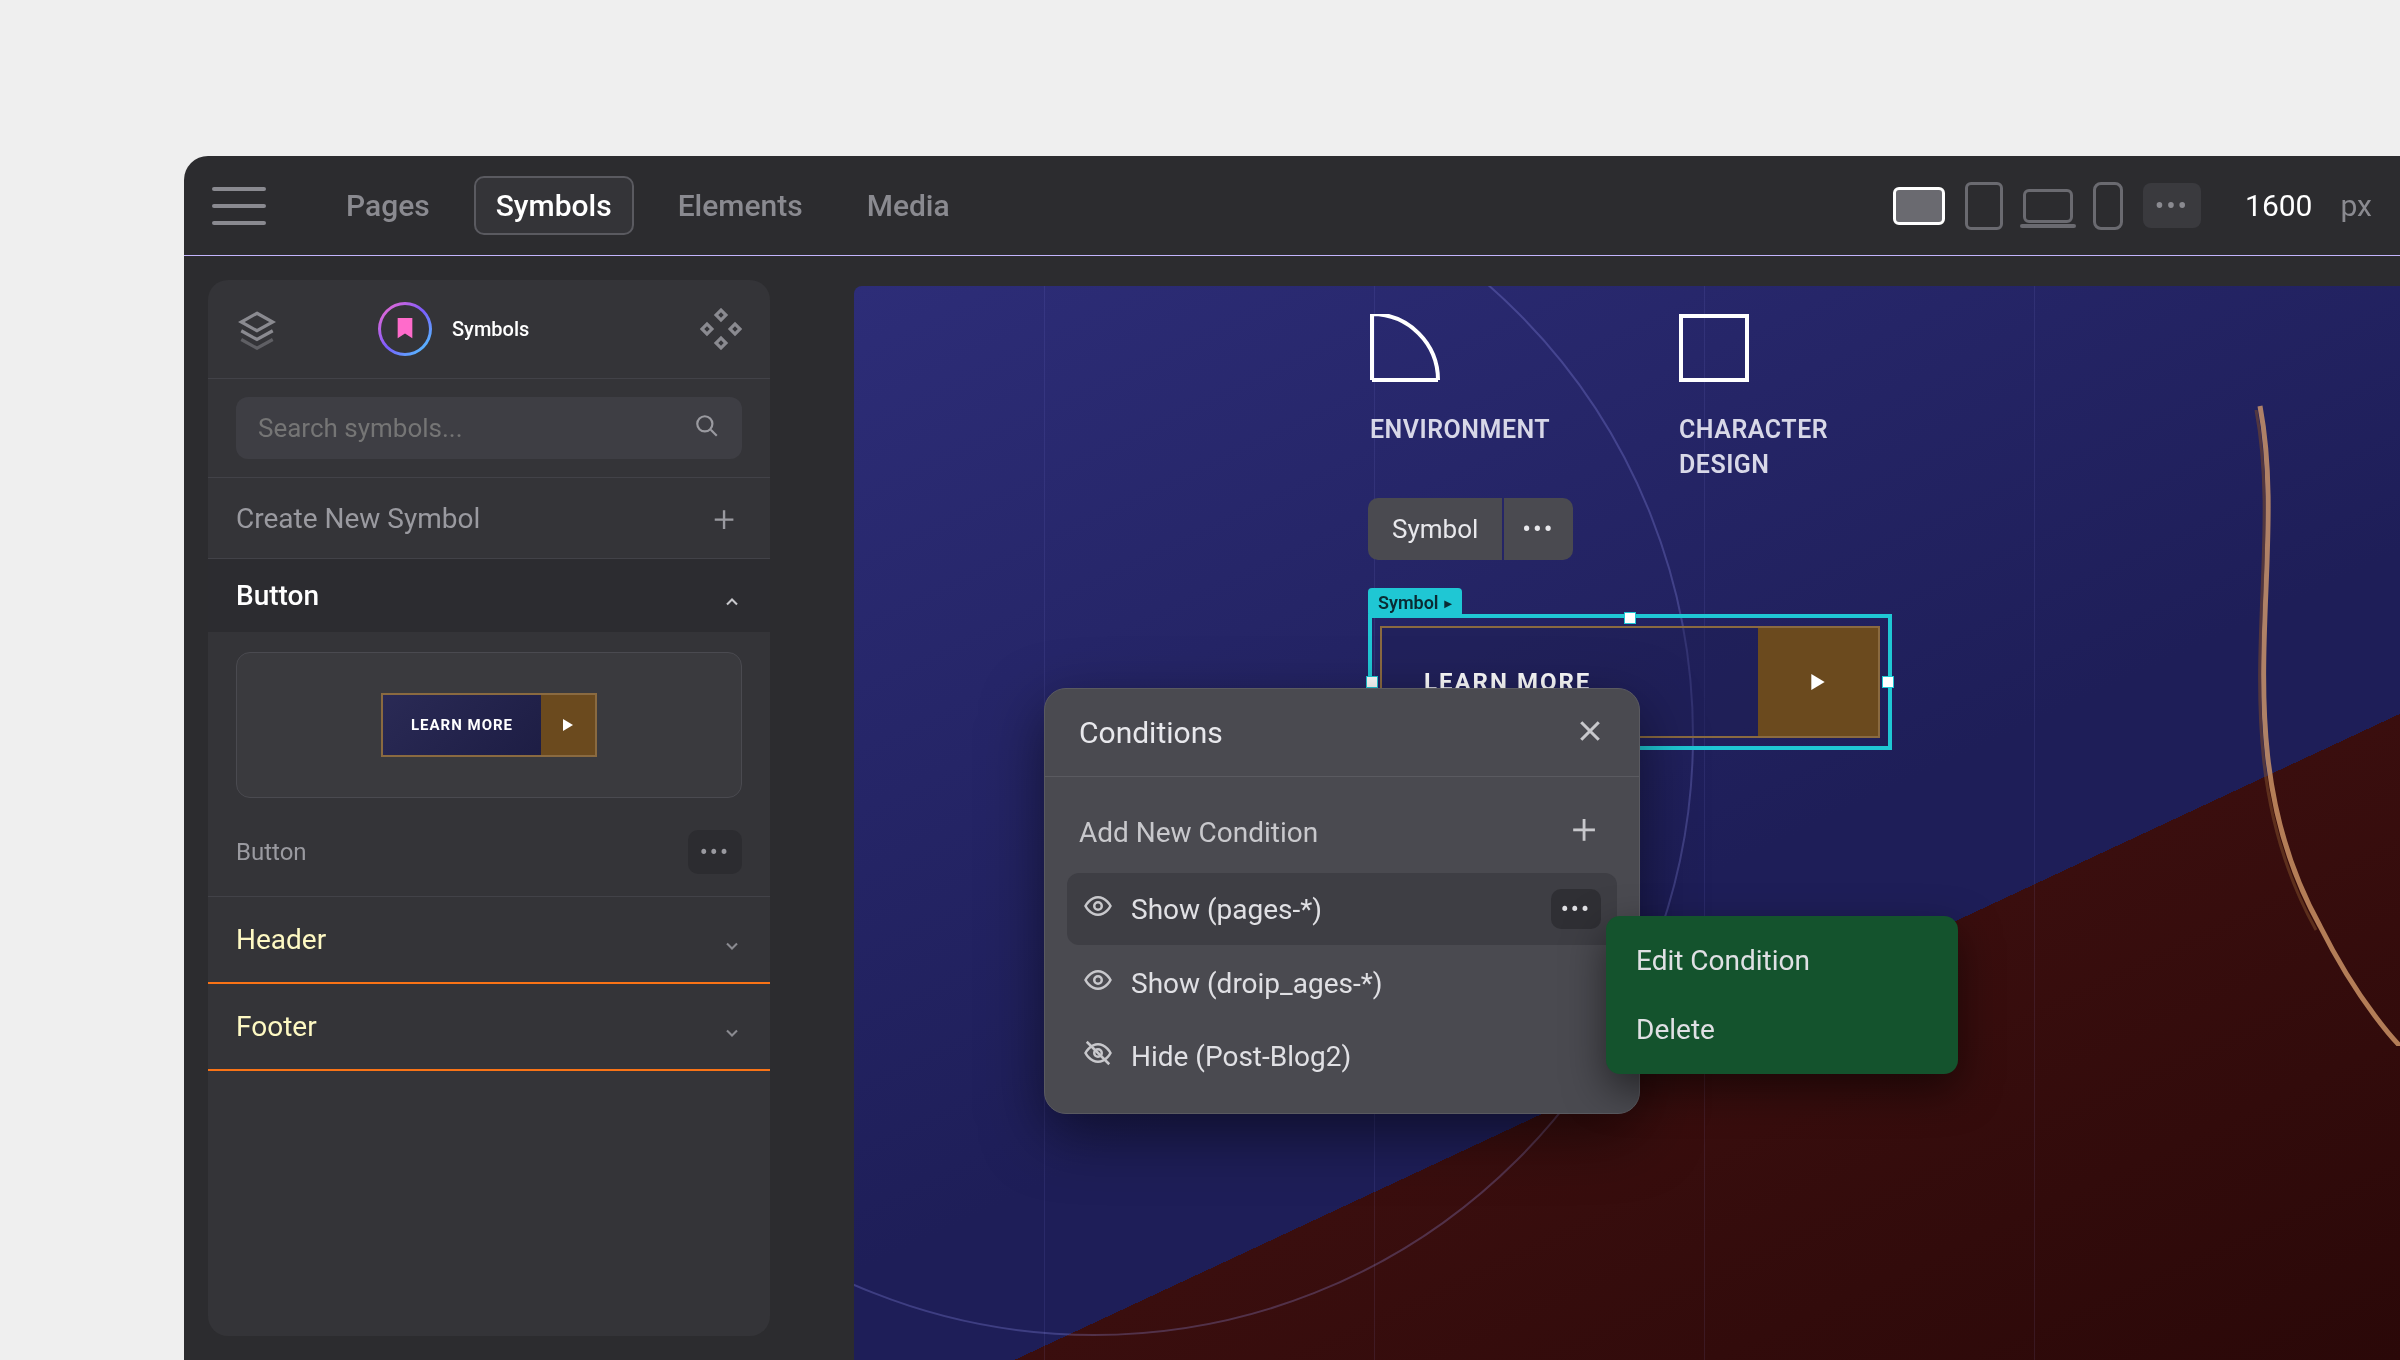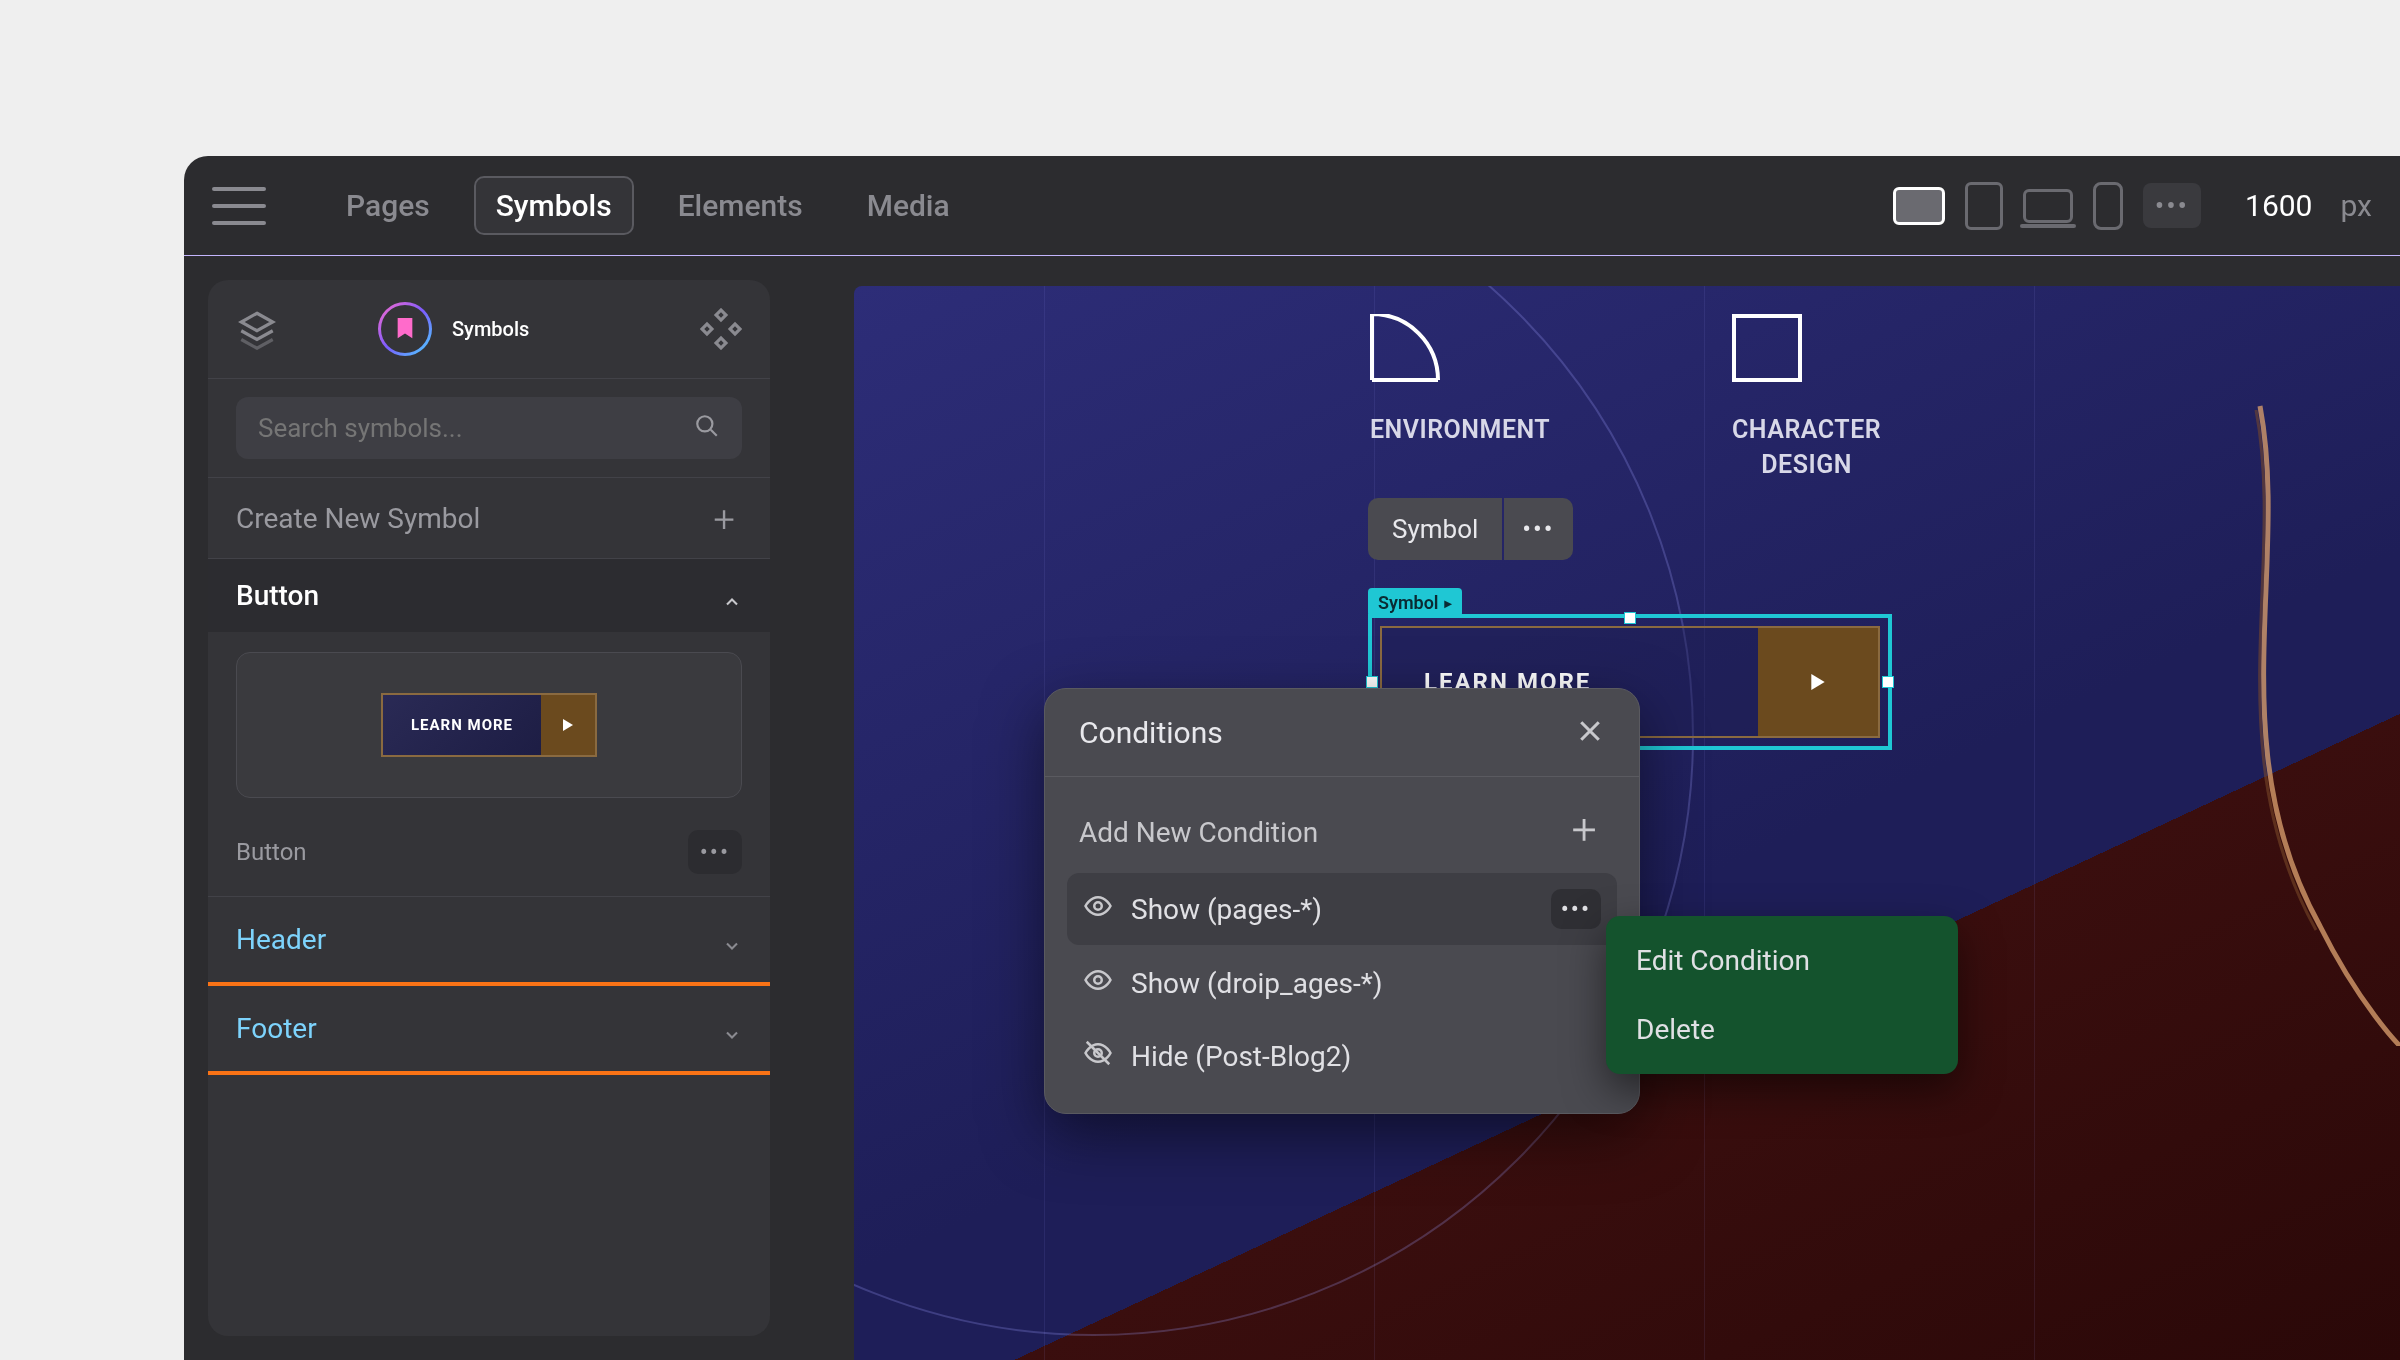--- a/index.html
+++ b/index.html
@@ -153,22 +153,22 @@
 .mini-btn-label{ color:#fff;font-size:15px;font-weight:700;letter-spacing:1px;padding:0 28px;}
 .mini-btn-cap{ width:54px;height:100%;background:#6b4a1e;display:flex;align-items:center;justify-content:center;color:#fff;}
 .item-row {
   display:flex;align-items:center;justify-content:space-between;
   padding:12px 28px 22px;color:#9a9aa0;font-size:24px;
   border-bottom:1px solid #424248;
 }
 .item-more { background:#2c2c30;border-radius:10px;padding:8px 12px;color:#9a9aa0;font-size:24px;cursor:pointer;letter-spacing:2px;}
 .side-coll {
   display:flex;align-items:center;justify-content:space-between;
-  padding:26px 28px;color:#7dd3fc;font-size:28px;cursor:pointer;
-  border-bottom:4px solid #f97316;
+  padding:26px 28px;color:#fef9c3;font-size:28px;cursor:pointer;
+  border-bottom:2px solid #f97316;
 }
 
 .canvas {
   flex:1;
   padding:30px 0 0 50px;
   position:relative;
 }
 .artboard {
   position:absolute;
   left:60px;top:30px;right:0;bottom:0;
@@ -181,21 +181,21 @@
   left:-360px; top:-150px;
   width:1200px;height:1200px;
   border:2px solid rgba(160,160,255,0.25);
   border-radius:50%;
 }
 .grid-v{position:absolute;top:0;bottom:0;width:1px;background:rgba(160,160,255,0.1);}
 .shape{width:70px;height:68px;}
 .shape svg{width:100%;height:100%;}
 .cat-col{position:absolute;}
 .cat1{left:516px;top:28px;}
-.cat2{left:878px;top:28px;text-align:center;}
+.cat2{left:825px;top:28px;}
 .cat-label{color:#d8d8e8;font-size:25px;font-weight:600;margin-top:30px;line-height:1.4;letter-spacing:0.5px;}
 .sym-chip{
   position:absolute;left:514px;top:212px;
   display:flex;align-items:center;
 }
 .sym-chip-body{background:#4a4a50;color:#e8e8ec;font-size:26px;padding:16px 24px;border-radius:10px 0 0 10px;}
 .sym-chip-more{background:#4a4a50;color:#e8e8ec;font-size:26px;padding:16px 18px;border-radius:0 10px 10px 0;margin-left:2px;letter-spacing:2px;}
 .sel-tag{
   position:absolute;left:514px;top:302px;
   background:#1fc7d4;color:#0a2a33;

